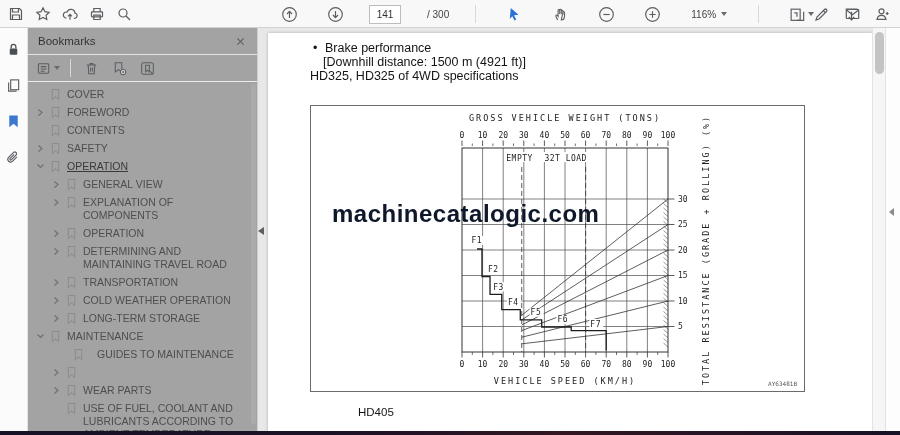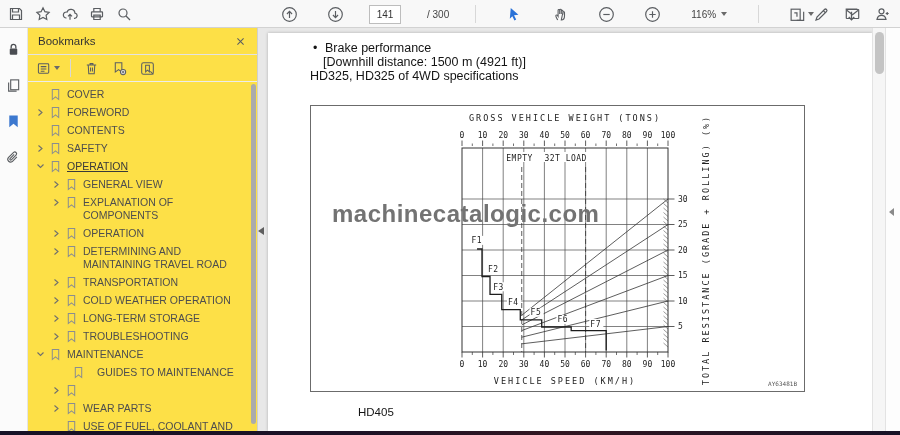--- a/index.html
+++ b/index.html
@@ -21,21 +21,21 @@
   .page-total{font-size:10px;color:#444;margin-left:4px;}
   .zoom-box{display:flex;align-items:center;gap:5px;height:20px;padding:0 5px;font-size:10px;color:#444;}
   .caret-down{width:0;height:0;border-left:3.5px solid transparent;border-right:3.5px solid transparent;
               border-top:4px solid #6a6a6a;display:inline-block;}
   
   .body{position:absolute;left:0;top:28px;width:900px;height:403px;display:flex;}
   .rail{width:28px;background:#fbfbfb;border-right:1px solid #e4e4e4;box-sizing:border-box;
         display:flex;flex-direction:column;align-items:center;padding-top:10px;gap:14px;}
   .rail .tb{width:22px;height:22px;}
   
-  .panel{position:relative;width:230px;background:#fde047;border-right:1px solid #cfcfcf;box-sizing:border-box;}
+  .panel{position:relative;width:230px;background:#a3a3a3;border-right:1px solid #cfcfcf;box-sizing:border-box;}
   .panel-head{height:26px;display:flex;align-items:center;justify-content:space-between;
               padding:0 8px 0 10px;border-bottom:1px solid #e3e3e3;}
   .panel-title{font-size:11.5px;color:#333;}
   .panel-tools{height:26px;display:flex;align-items:center;gap:4px;padding:0 6px;border-bottom:1px solid #ececec;}
   .bm-tree{position:absolute;left:0;top:54px;right:7px;bottom:0;overflow:hidden;padding-top:3px;}
   .bm-row{display:flex;align-items:flex-start;gap:4px;padding:2.5px 2px;font-size:10.5px;
           line-height:13px;color:#4e4e4e;cursor:default;}
   .bm-chev{flex:0 0 12px;height:13px;display:flex;align-items:center;justify-content:center;}
   .bm-ico{flex:0 0 13px;height:13px;display:flex;align-items:center;}
   .bm-label{flex:1;}
@@ -390,33 +390,20 @@
               <svg width="8" height="9" viewBox="0 0 8 9" fill="none" stroke="#6e6e6e" stroke-width="1.1">
                 <path d="M2.5 1.5L6 4.5 2.5 7.5"></path>
               </svg>
             </span>
             <span class="bm-ico">
               <svg width="11" height="13" viewBox="0 0 12 14" fill="none" stroke="#8a8d90" stroke-width="1.1">
                 <path d="M2.5 1.5h7v11L6 9.7l-3.5 2.8z"></path>
               </svg>
             </span>
             <span class="bm-label">LONG-TERM STORAGE</span>
-          </div>
-          <div class="bm-row" style="padding-left: 22px;">
-            <span class="bm-chev">
-              <svg width="8" height="9" viewBox="0 0 8 9" fill="none" stroke="#6e6e6e" stroke-width="1.1">
-                <path d="M2.5 1.5L6 4.5 2.5 7.5"></path>
-              </svg>
-            </span>
-            <span class="bm-ico">
-              <svg width="11" height="13" viewBox="0 0 12 14" fill="none" stroke="#8a8d90" stroke-width="1.1">
-                <path d="M2.5 1.5h7v11L6 9.7l-3.5 2.8z"></path>
-              </svg>
-            </span>
-            <span class="bm-label">TROUBLESHOOTING</span>
           </div>
           <div class="bm-row" style="padding-left: 6px;">
             <span class="bm-chev">
               <svg width="9" height="8" viewBox="0 0 9 8" fill="none" stroke="#6e6e6e" stroke-width="1.1">
                 <path d="M1.5 2.5l3 3 3-3"></path>
               </svg>
             </span>
             <span class="bm-ico">
               <svg width="11" height="13" viewBox="0 0 12 14" fill="none" stroke="#8a8d90" stroke-width="1.1">
                 <path d="M2.5 1.5h7v11L6 9.7l-3.5 2.8z"></path>
@@ -631,21 +618,21 @@
               <rect x="219.598" y="202.78" width="14" height="9" fill="#fff"></rect>
               <text x="220.598" y="210.28" class="clabel">F5</text>
               <rect x="246.378" y="209.92" width="14" height="9" fill="#fff"></rect>
               <text x="247.378" y="217.42" class="clabel">F6</text>
               <rect x="279.33799999999997" y="214" width="14" height="9" fill="#fff"></rect>
               <text x="280.33799999999997" y="221.5" class="clabel">F7</text>
               <rect x="0.5" y="0.5" width="494" height="286" fill="none" stroke="#6b6b6b" stroke-width="1"></rect>
               <text x="487" y="281" text-anchor="end" class="ccode">AY63481B</text>
             </svg>
         </div>
-        <span class="watermark" id="watermark" style="color: #737373;">machinecatalogic.com</span>
+        <span class="watermark" id="watermark" style="color: #0f172a;">machinecatalogic.com</span>
         <span class="footer-code">HD405</span>
       </div>
       <div class="collapse-left">
           <span class="tri-left"></span>
         </div>
       <div class="doc-scrollbar">
           <div class="doc-thumb"></div>
         </div>
       <div class="tools-strip">
           <span class="tri-left"></span>

